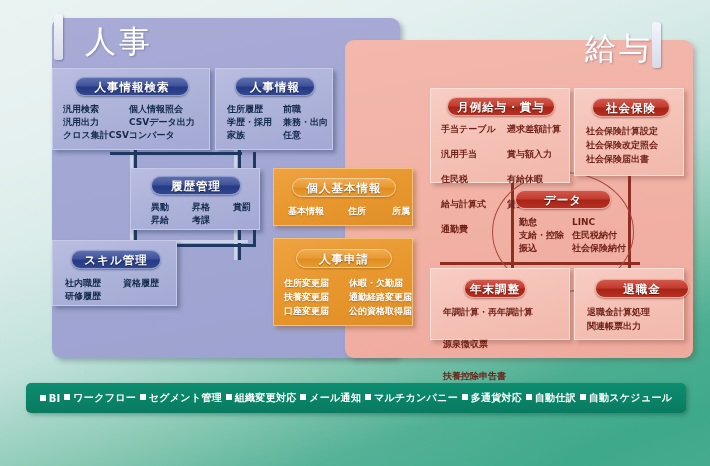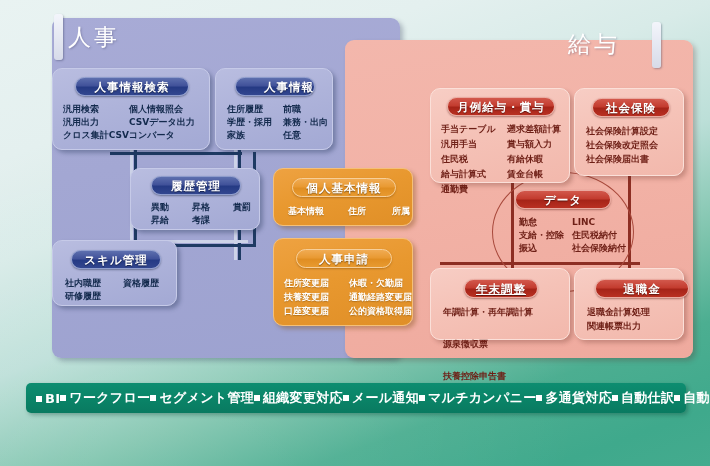--- a/index.html
+++ b/index.html
@@ -55,26 +55,27 @@
     width: 348px; height: 318px;
     background: linear-gradient(170deg, #f3b7ac 0%, #f2b2a6 45%, #efaa9e 100%);
     box-shadow: 3px 3px 5px rgba(90,50,45,0.28);
     z-index: 3;
   }
 
   
   .panel-title {
     position: absolute;
     color: #ffffff;
-    font-size: 23px;
+    font-size: 31px;
     font-weight: 400;
     letter-spacing: 3px;
     text-shadow: 1px 1px 2px rgba(60,60,100,0.35);
     line-height: 1;
     white-space: nowrap;
+    margin-left: 17px;
   }
   .title-bar {
     position: absolute;
     width: 9px;
     border-radius: 3px;
     background: linear-gradient(180deg,#f3f5fb,#d7dbe9);
     box-shadow: 1px 1px 2px rgba(40,50,80,0.35);
   }
 
   .hr-title  { left: 68px;  top: 26px; }
@@ -100,21 +101,21 @@
   .ellipse {
     position: absolute;
     border: 1.6px solid #a8493c;
     border-radius: 50%;
     z-index: 4;
   }
 
   
   .card {
     position: absolute;
-    border-radius: 10px;
+    border-radius: 0;
     z-index: 6;
   }
 
   .card-blue {
     background: linear-gradient(165deg, #b9bde0 0%, #aeb3da 45%, #a3a9d4 100%);
     border: 1px solid #c6cae8;
     box-shadow: 3px 3px 4px rgba(30,45,80,0.35);
   }
   .card-pink {
     background: linear-gradient(165deg, #f7cdc4 0%, #f5c2b7 45%, #f2b8ac 100%);
@@ -182,21 +183,21 @@
     background: linear-gradient(180deg,#0d8d70 0%, #0a8468 50%, #097a60 100%);
     border-radius: 5px;
     box-shadow: 2px 2px 4px rgba(10,60,45,0.35);
     display: flex;
     align-items: center;
     z-index: 7;
     padding: 0 10px;
   }
   .footer-item {
     color: #ffffff;
-    font-size: 13px;
+    font-size: 10px;
     font-weight: 700;
     white-space: nowrap;
     letter-spacing: 0.3px;
     flex: 0 0 auto;
   }
   .footer-item .sq {
     display: inline-block;
     width: 6px; height: 6px;
     background: #ffffff;
     margin-right: 3px;
@@ -239,21 +240,21 @@
     <div class="items items-dark" style="left:10px; top:34px; grid-template-columns: 58px auto;">
       <span>汎用検索</span>
       <span>個人情報照会</span>
       <span>汎用出力</span>
       <span>CSVデータ出力</span>
       <span style="grid-column: 1 / span 2;">クロス集計CSVコンバータ</span>
     </div>
   </div>
 
   <div class="card card-blue" style="left:215px; top:68px; width:118px; height:82px;">
-    <div class="pill pill-blue" style="left:19px; top:8px; width:80px;text-align:right;">人事情報</div>
+    <div class="pill pill-blue" style="left:19px; top:8px; width:80px;">人事情報</div>
     <div class="items items-dark" style="left:11px; top:34px; grid-template-columns: 48px auto;">
       <span>住所履歴</span>
       <span>前職</span>
       <span>学歴・採用</span>
       <span>兼務・出向</span>
       <span>家族</span>
       <span>任意</span>
     </div>
   </div>
 
@@ -293,21 +294,21 @@
       <span>休暇・欠勤届</span>
       <span>扶養変更届</span>
       <span>通勤経路変更届</span>
       <span>口座変更届</span>
       <span>公的資格取得届</span>
     </div>
   </div>
 
   <div class="card card-pink" style="left:430px; top:88px; width:140px; height:95px;">
     <div class="pill pill-red" style="left:16px; top:8px; width:108px;">月例給与・賞与</div>
-    <div class="items items-red" style="left:10px; top:34px; grid-template-columns: 58px auto; row-gap:3px;">
+    <div class="items items-red" style="left:10px; top:34px; grid-template-columns: 58px auto; row-gap:13px;">
       <span>手当テーブル</span>
       <span>遡求差額計算</span>
       <span>汎用手当</span>
       <span>賞与額入力</span>
       <span>住民税</span>
       <span>有給休暇</span>
       <span>給与計算式</span>
       <span>賃金台帳</span>
       <span>通勤費</span>
     </div>
@@ -328,21 +329,21 @@
       <span>勤怠</span>
       <span>LINC</span>
       <span>支給・控除</span>
       <span>住民税納付</span>
       <span>振込</span>
       <span>社会保険納付</span>
     </div>
   </div>
 
   <div class="card card-pink" style="left:430px; top:268px; width:140px; height:72px;">
-    <div class="pill pill-red" style="left:33px; top:10px; width:74px;text-decoration:underline;">年末調整</div>
+    <div class="pill pill-red" style="left:33px; top:10px; width:62px;">年末調整</div>
     <div class="items items-red" style="left:12px; top:37px; grid-template-columns: auto; row-gap:20px;">
       <span>年調計算・再年調計算</span>
       <span>源泉徴収票</span>
       <span>扶養控除申告書</span>
     </div>
   </div>
 
   <div class="card card-pink" style="left:574px; top:268px; width:110px; height:72px;">
     <div class="pill pill-red" style="left:20px; top:10px; width:94px;">退職金</div>
     <div class="items items-red" style="left:12px; top:37px; grid-template-columns: auto; row-gap:2px;">

